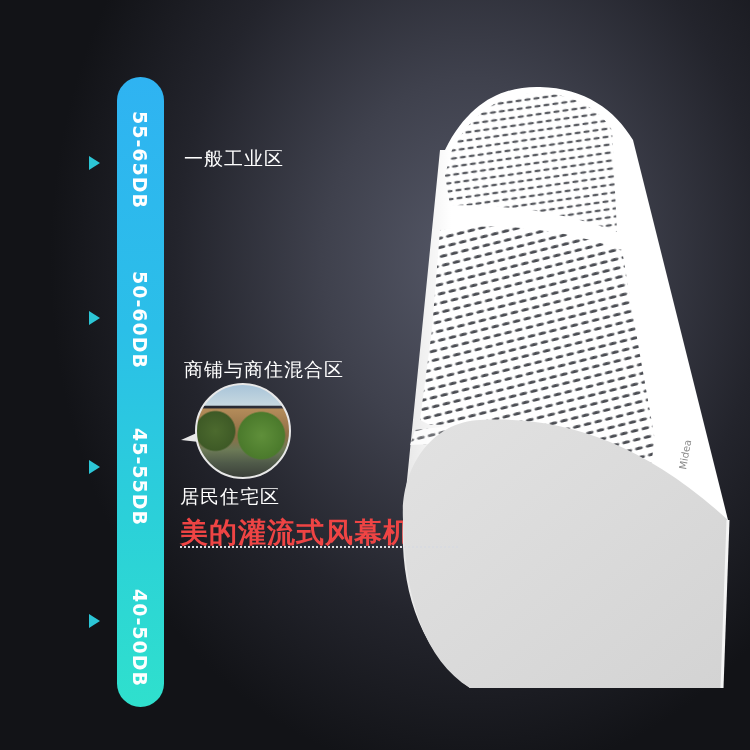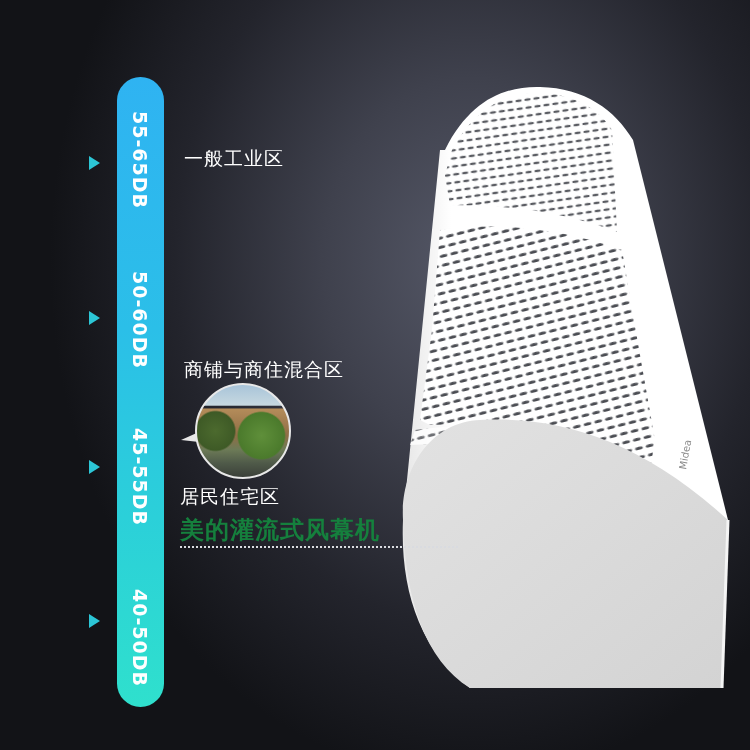--- a/index.html
+++ b/index.html
@@ -33,22 +33,22 @@
     position: absolute; left: 89px; width: 0; height: 0;
     border-top: 7px solid transparent; border-bottom: 7px solid transparent;
     border-left: 11px solid #2cc6d6;
   }
 
   .zone-label {
     position: absolute; color: #ffffff; font-size: 19px; white-space: nowrap;
     letter-spacing: 1px;
   }
   .product-name {
-    position: absolute; left: 180px; top: 514px; font-size: 24px; font-weight: bold;
-    color: #15803d; white-space: nowrap; letter-spacing: 1px;
+    position: absolute; left: 180px; top: 514px; font-size: 28px; font-weight: bold;
+    color: #ef4444; white-space: nowrap; letter-spacing: 1px;
   }
   .dotted-line {
     position: absolute; left: 180px; top: 546px; width: 278px; height: 0;
     border-top: 2px dotted #d9dbe0;
   }
 
   
   .photo-bubble {
     position: absolute; left: 195px; top: 383px; width: 92px; height: 92px;
     border-radius: 50%; overflow: hidden; border: 2px solid #e8e8e8;

